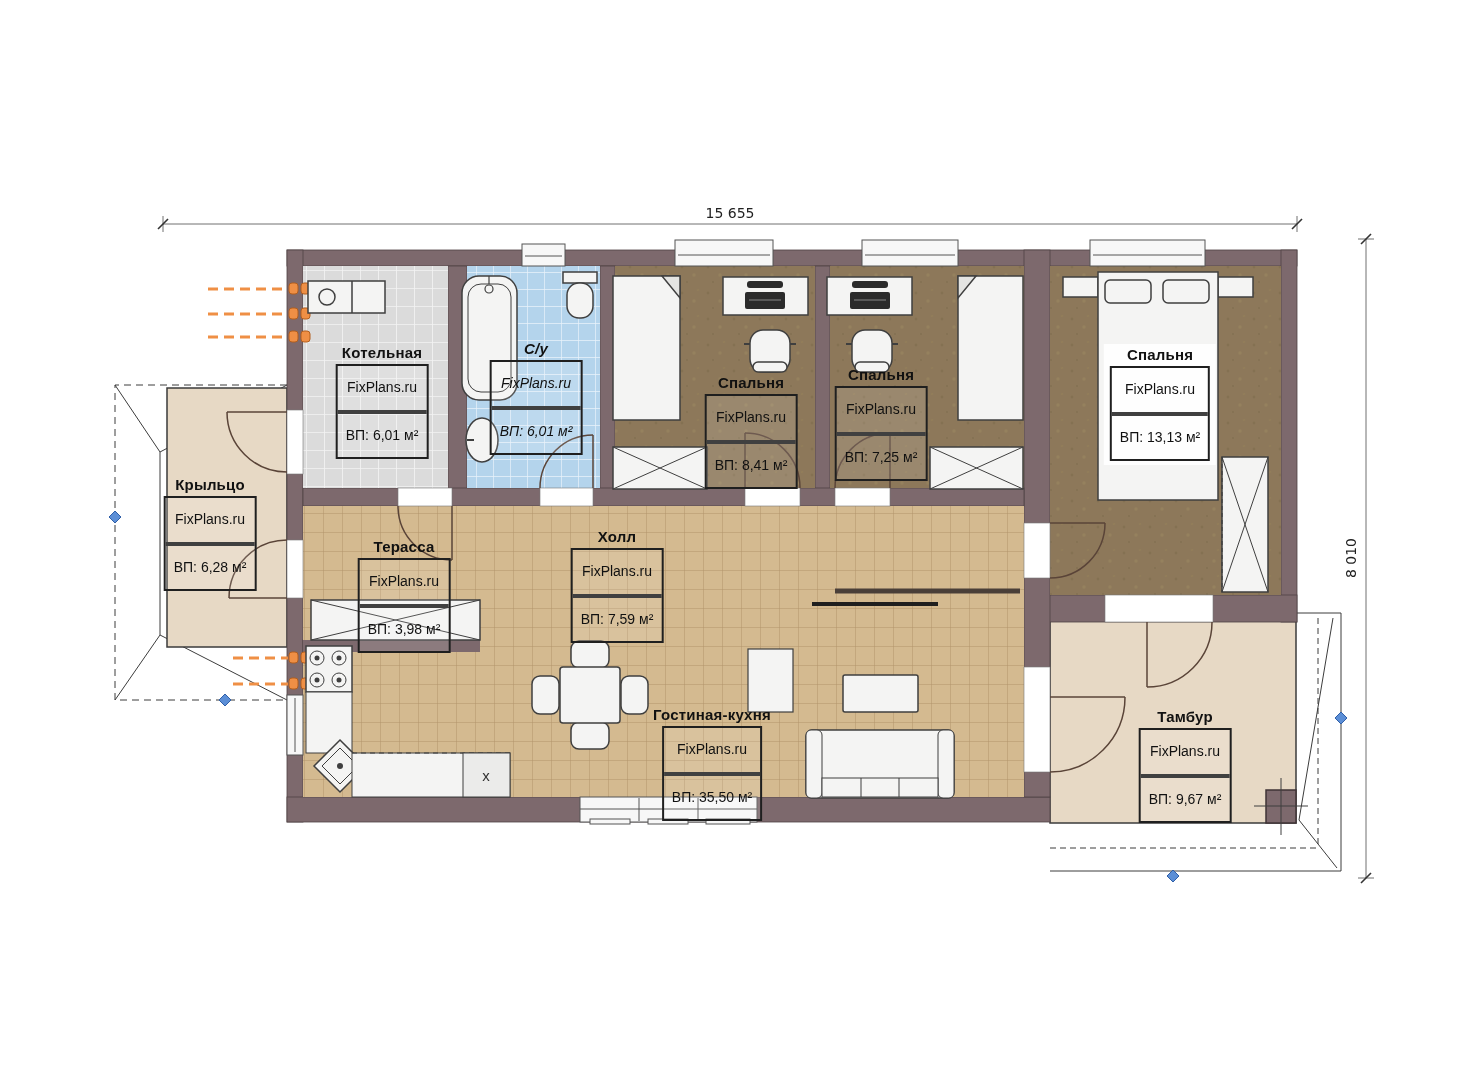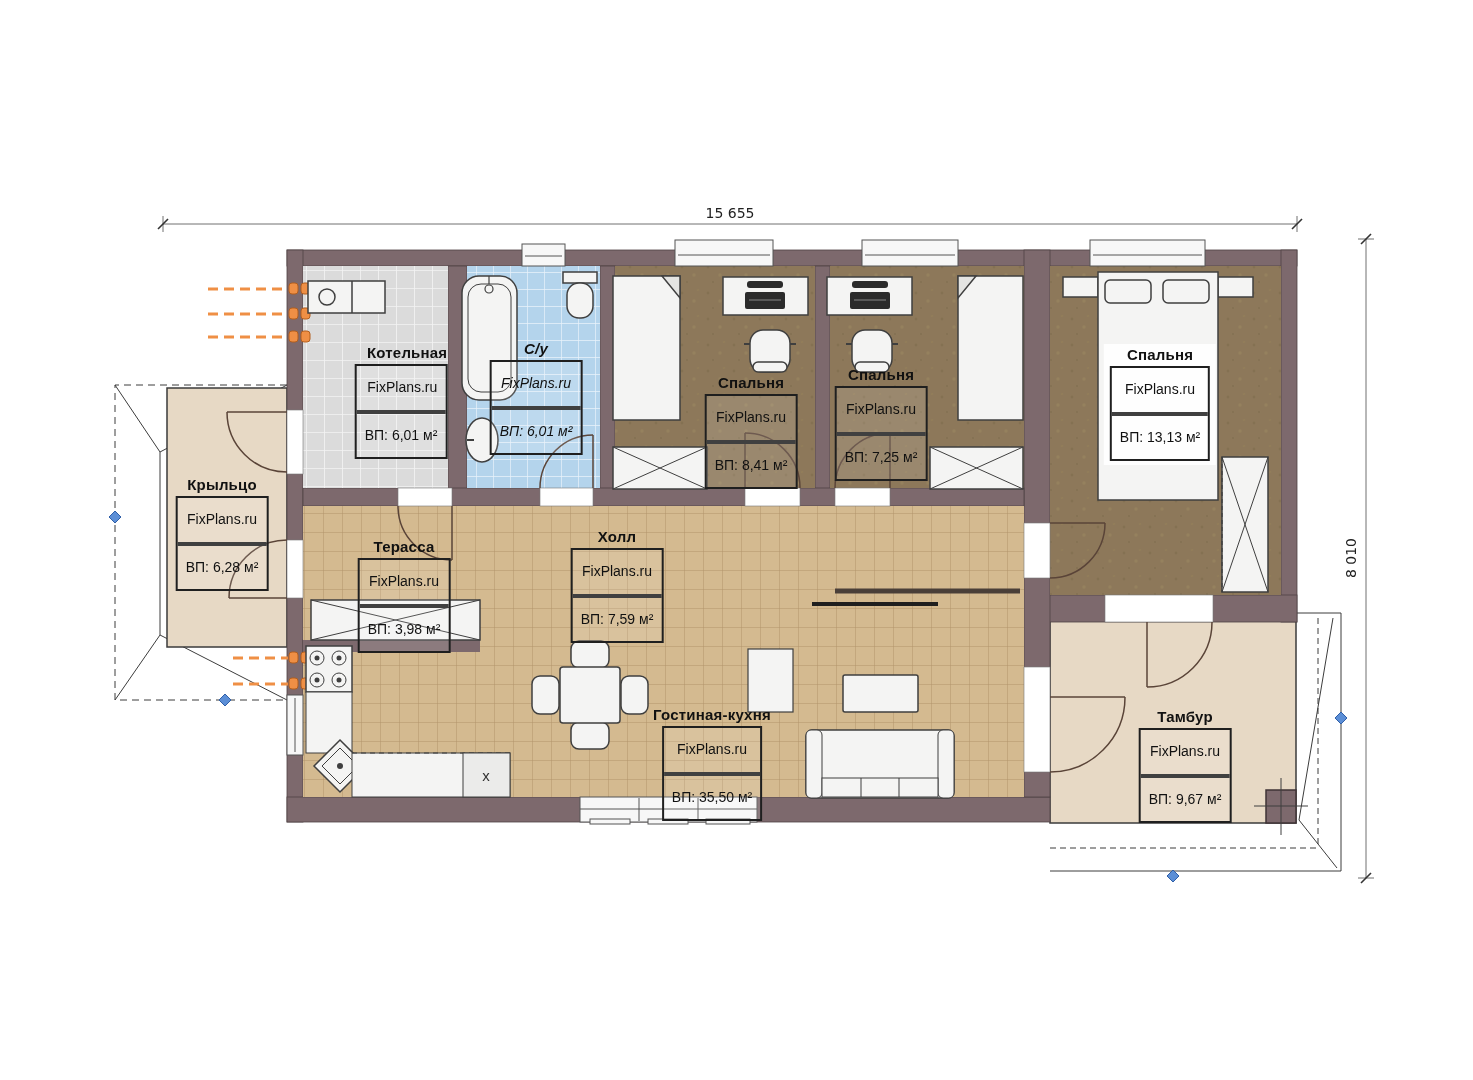--- a/index.html
+++ b/index.html
@@ -341,21 +341,21 @@
   </g>
 
   <g fill="#5b8ed6" stroke="#2f5fa8" stroke-width="1">
     <polygon points="115,511 121,517 115,523 109,517"></polygon>
     <polygon points="225,694 231,700 225,706 219,700"></polygon>
     <polygon points="1341,712 1347,718 1341,724 1335,718"></polygon>
     <polygon points="1173,870 1179,876 1173,882 1167,876"></polygon>
   </g>
 </svg>
 
-<div class="room-label" style="left:401px;top:344px;text-align:right;">
+<div class="room-label" style="left:382px;top:344px;">
   <div class="title">Котельная</div>
   <div class="label-box">
     <div class="row">FixPlans.ru</div>
     <div class="row">ВП: 6,01 м²</div>
   </div>
 </div>
 
 <div class="room-label" style="left:536px;top:340px;font-style:italic;">
   <div class="title">С/у</div>
   <div class="label-box">
@@ -381,21 +381,21 @@
 </div>
 
 <div class="room-label label-white" style="left:1160px;top:344px;">
   <div class="title">Спальня</div>
   <div class="label-box">
     <div class="row">FixPlans.ru</div>
     <div class="row">ВП: 13,13 м²</div>
   </div>
 </div>
 
-<div class="room-label" style="left:222px;top:476px;">
+<div class="room-label" style="left:210px;top:476px;">
   <div class="title">Крыльцо</div>
   <div class="label-box">
     <div class="row">FixPlans.ru</div>
     <div class="row">ВП: 6,28 м²</div>
   </div>
 </div>
 
 <div class="room-label" style="left:404px;top:538px;">
   <div class="title">Терасса</div>
   <div class="label-box">

